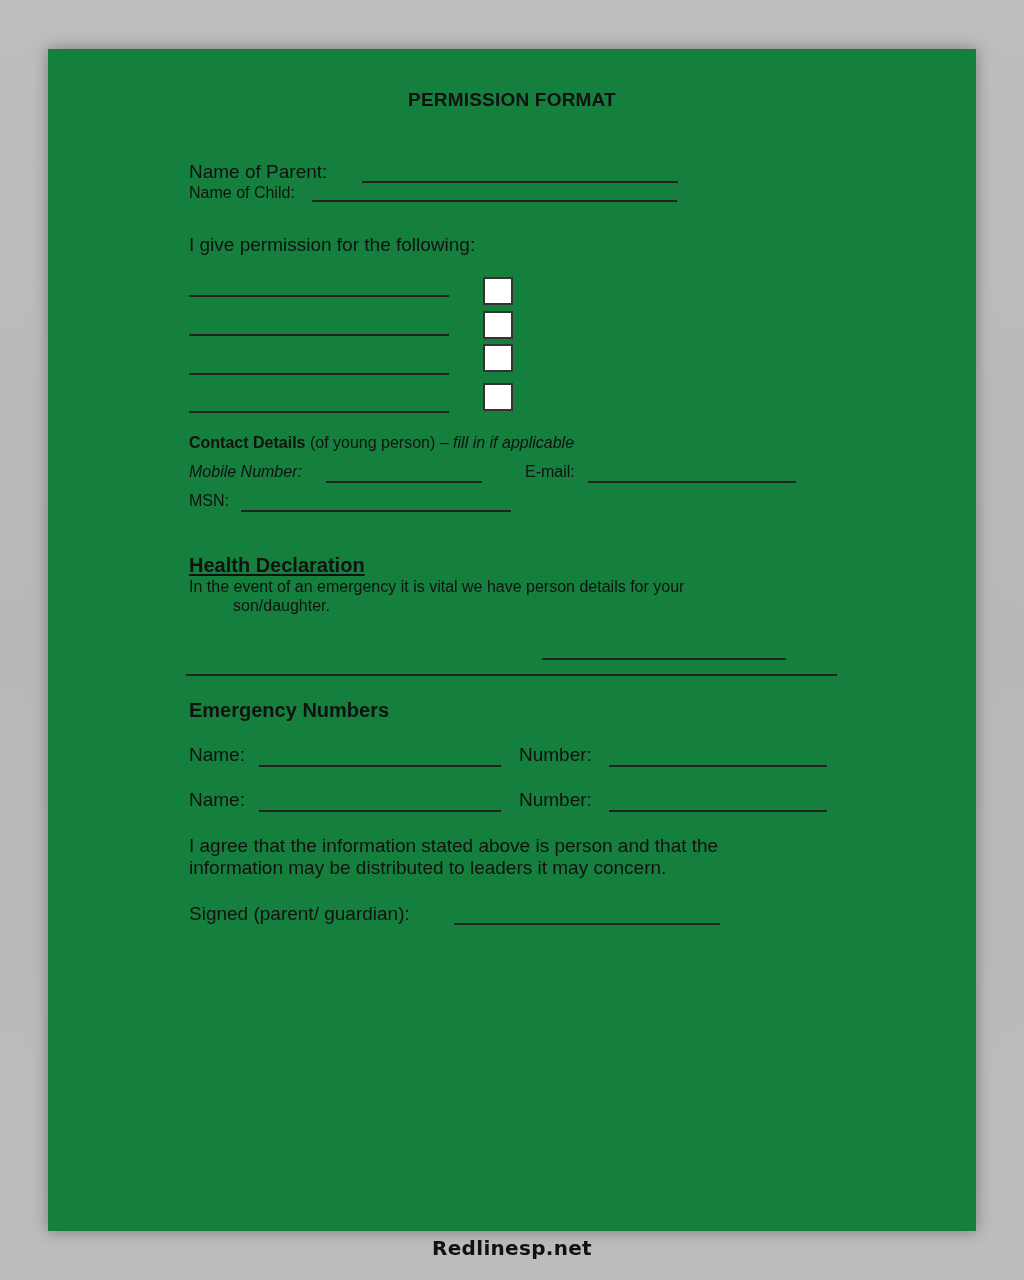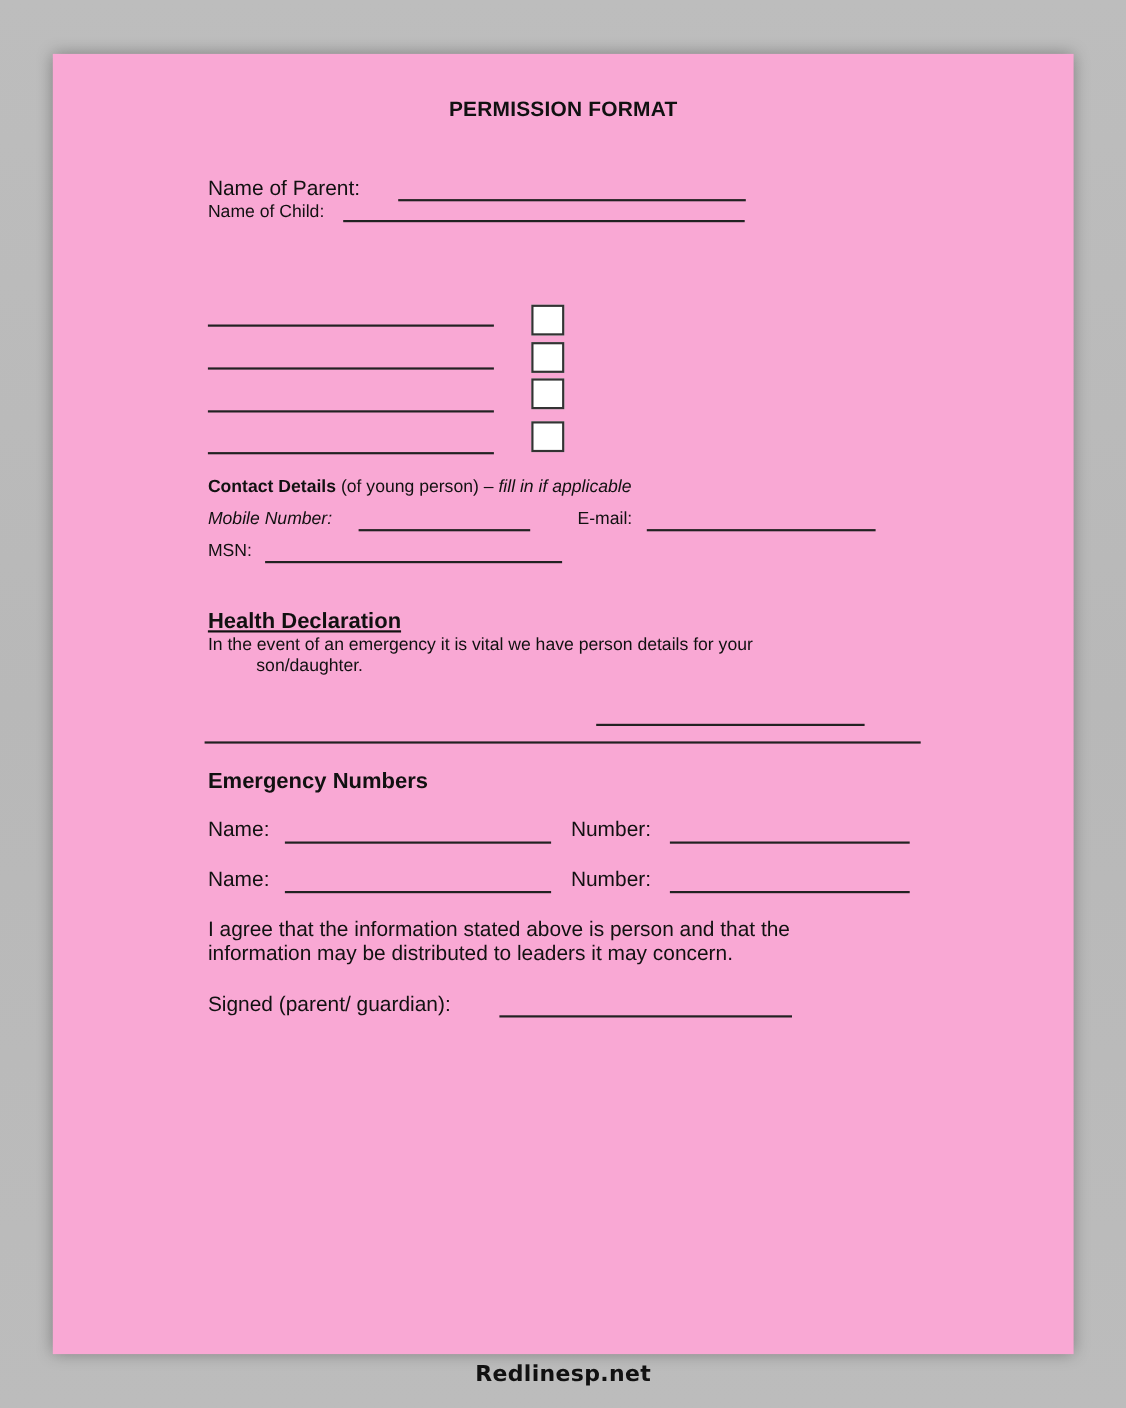--- a/index.html
+++ b/index.html
@@ -14,21 +14,21 @@
       background: linear-gradient(180deg, #bdbdbd 0%, #b8b8b8 50%, #bcbcbc 100%);
       font-family: "Liberation Sans", sans-serif;
       color: #111;
     }
     .page {
       position: absolute;
       left: 48px;
       top: 49px;
       width: 928px;
       height: 1182px;
-      background: #f9a8d4;
+      background: #15803d;
       box-shadow: 0 0 14px rgba(0,0,0,0.35);
     }
     .abs { position: absolute; white-space: nowrap; }
     .line {
       position: absolute;
       height: 0;
       border-top: 2px solid #222;
     }
     .title {
       left: 0; width: 928px; top: 40px;
@@ -74,20 +74,21 @@
 <div class="page">
 
   <div class="abs title">PERMISSION FORMAT</div>
 
   <div class="abs lbl18" style="left:141px; top:112px;">Name of Parent:</div>
   <div class="line" style="left:314px; top:132px; width:316px;"></div>
 
   <div class="abs lbl15" style="left:141px; top:135px;">Name of Child:</div>
   <div class="line" style="left:264px; top:151px; width:365px;"></div>
 
+  <div class="abs lbl18" style="left:141px; top:185px;">I give permission for the following:</div>
 
   <div class="line" style="left:141px; top:246px; width:260px;"></div>
   <div class="checkbox" style="left:435px; top:228px;"></div>
 
   <div class="line" style="left:141px; top:285px; width:260px;"></div>
   <div class="checkbox" style="left:435px; top:262px;"></div>
 
   <div class="line" style="left:141px; top:324px; width:260px;"></div>
   <div class="checkbox" style="left:435px; top:295px;"></div>
 

